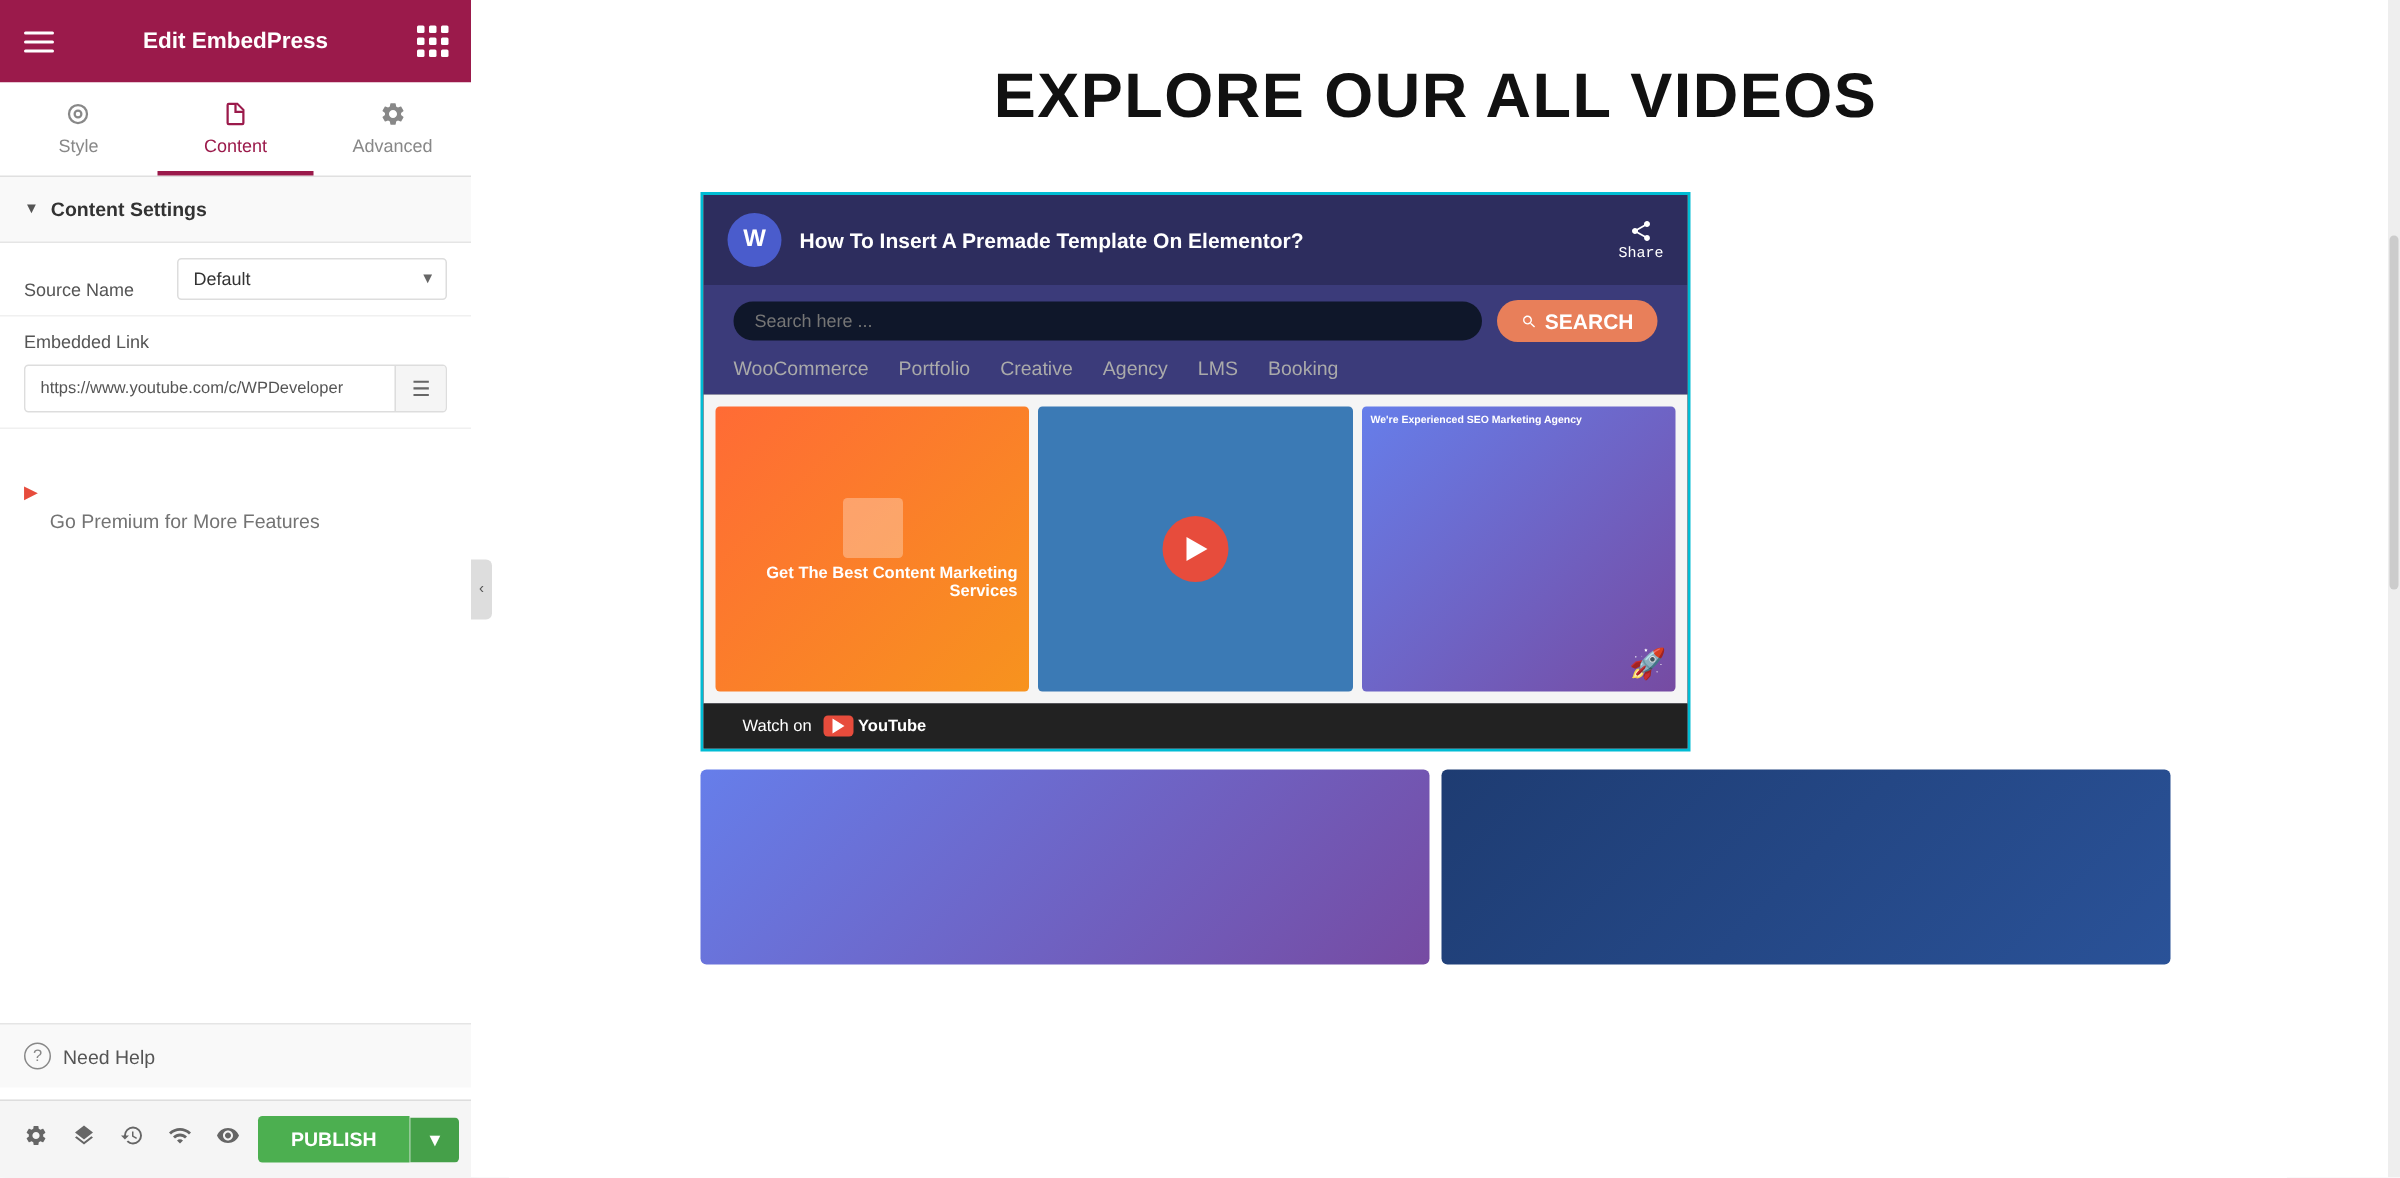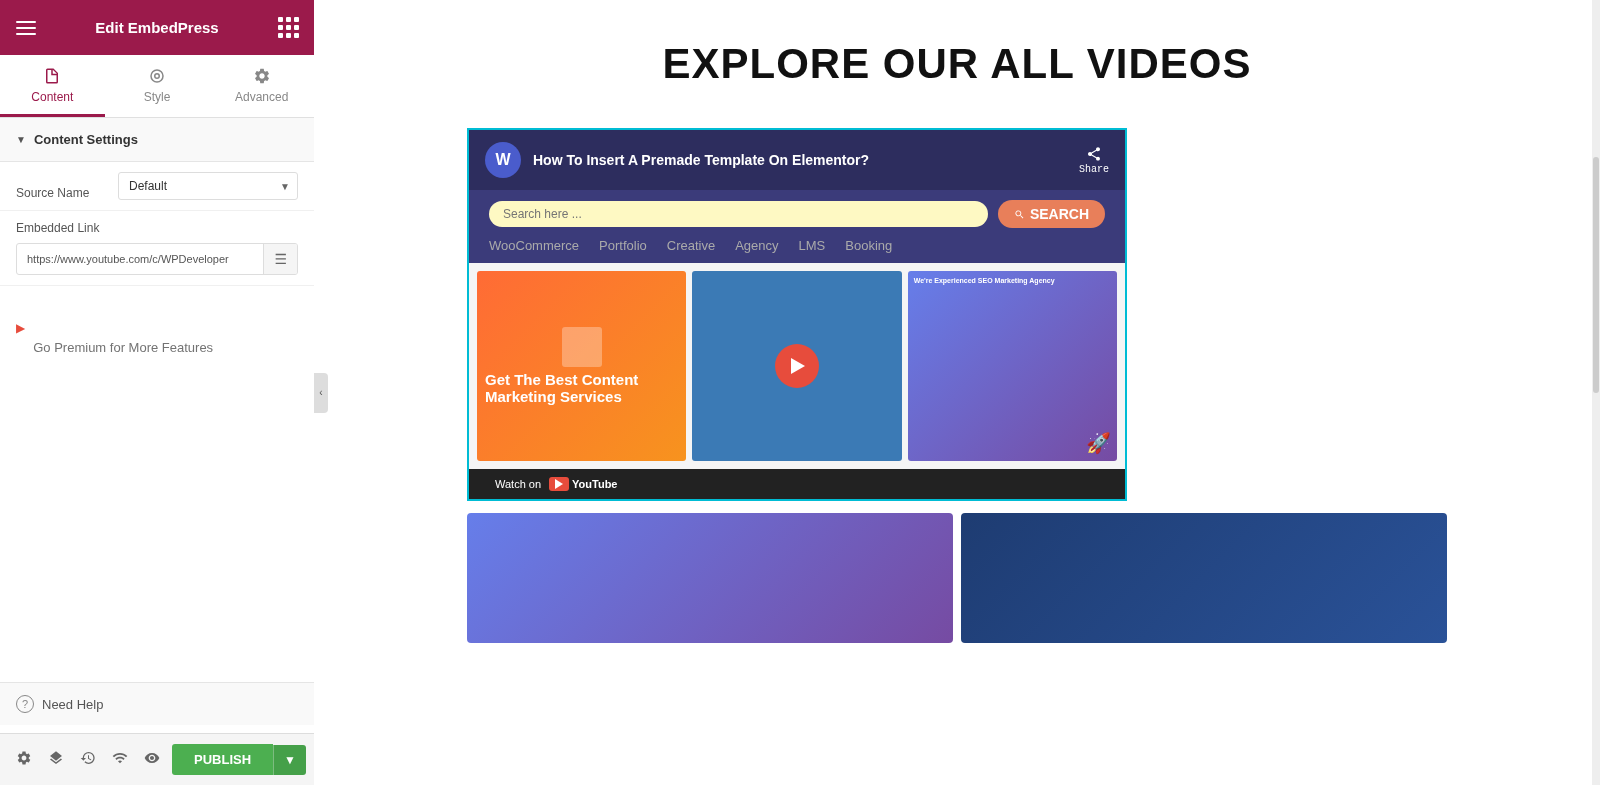--- a/index.html
+++ b/index.html
@@ -378,21 +378,21 @@
 
     .yt-search-bar {
       background: #3b3b7a;
       padding: 10px 20px;
       display: flex;
       align-items: center;
       gap: 10px;
     }
     .yt-search-input {
       flex: 1;
-      background: #fef9c3;
+      background: #0f172a;
       border: none;
       border-radius: 20px;
       padding: 6px 14px;
       font-size: 12px;
       color: #888;
     }
     .yt-search-btn {
       background: #e87f5a;
       color: #fff;
       border: none;
@@ -440,23 +440,23 @@
       display: flex;
       flex-direction: column;
       align-items: center;
       justify-content: center;
       gap: 4px;
       padding: 8px;
       min-height: 80px;
     }
     .yt-video-card-1 .card-text {
       color: #fff;
-      font-size: 15px;
+      font-size: 11px;
       font-weight: 700;
-      text-align: left;
+      text-align: right;
     }
     .yt-video-card-1 .card-img-placeholder {
       width: 40px;
       height: 40px;
       background: rgba(255,255,255,0.3);
       border-radius: 3px;
     }
 
     .yt-play-card {
       background: #3b7ab5;
@@ -616,31 +616,31 @@
           <span></span>
           <span></span>
         <span></span>
           <span></span>
           <span></span>
       </div>
     </div>
   </div>
 
   <div class="panel-tabs">
+    <div class="panel-tab">
+      <svg viewBox="0 0 24 24" fill="currentColor">
+          <path d="M12 3a9 9 0 1 0 9 9 9 9 0 0 0-9-9zm0 16a7 7 0 1 1 7-7 7 7 0 0 1-7 7zm0-11a4 4 0 1 0 4 4 4 4 0 0 0-4-4zm0 6a2 2 0 1 1 2-2 2 2 0 0 1-2 2z"></path>
+        </svg>
+      <span>Style</span>
+    </div>
     <div class="panel-tab active">
       <svg viewBox="0 0 24 24" fill="currentColor">
           <path d="M14 2H6a2 2 0 0 0-2 2v16a2 2 0 0 0 2 2h12a2 2 0 0 0 2-2V8l-6-6zm-1 1.5L18.5 9H13V3.5zM6 20V4h5v7h7v9H6z"></path>
         </svg>
       <span>Content</span>
-    </div>
-    <div class="panel-tab">
-      <svg viewBox="0 0 24 24" fill="currentColor">
-          <path d="M12 3a9 9 0 1 0 9 9 9 9 0 0 0-9-9zm0 16a7 7 0 1 1 7-7 7 7 0 0 1-7 7zm0-11a4 4 0 1 0 4 4 4 4 0 0 0-4-4zm0 6a2 2 0 1 1 2-2 2 2 0 0 1-2 2z"></path>
-        </svg>
-      <span>Style</span>
     </div>
     <div class="panel-tab">
       <svg viewBox="0 0 24 24" fill="currentColor">
           <path d="M19.14 12.94c.04-.3.06-.61.06-.94 0-.32-.02-.64-.07-.94l2.03-1.58c.18-.14.23-.41.12-.61l-1.92-3.32c-.12-.22-.37-.29-.59-.22l-2.39.96c-.5-.38-1.03-.7-1.62-.94l-.36-2.54c-.04-.24-.24-.41-.48-.41h-3.84c-.24 0-.43.17-.47.41l-.36 2.54c-.59.24-1.13.57-1.62.94l-2.39-.96c-.22-.08-.47 0-.59.22L2.74 8.87c-.12.21-.08.47.12.61l2.03 1.58c-.05.3-.07.63-.07.94s.02.64.07.94l-2.03 1.58c-.18.14-.23.41-.12.61l1.92 3.32c.12.22.37.29.59.22l2.39-.96c.5.38 1.03.7 1.62.94l.36 2.54c.05.24.24.41.48.41h3.84c.24 0 .44-.17.47-.41l.36-2.54c.59-.24 1.13-.56 1.62-.94l2.39.96c.22.08.47 0 .59-.22l1.92-3.32c.12-.22.07-.47-.12-.61l-2.01-1.58zM12 15.6c-1.98 0-3.6-1.62-3.6-3.6s1.62-3.6 3.6-3.6 3.6 1.62 3.6 3.6-1.62 3.6-3.6 3.6z"></path>
         </svg>
       <span>Advanced</span>
     </div>
   </div>
 
   <div class="panel-content">

